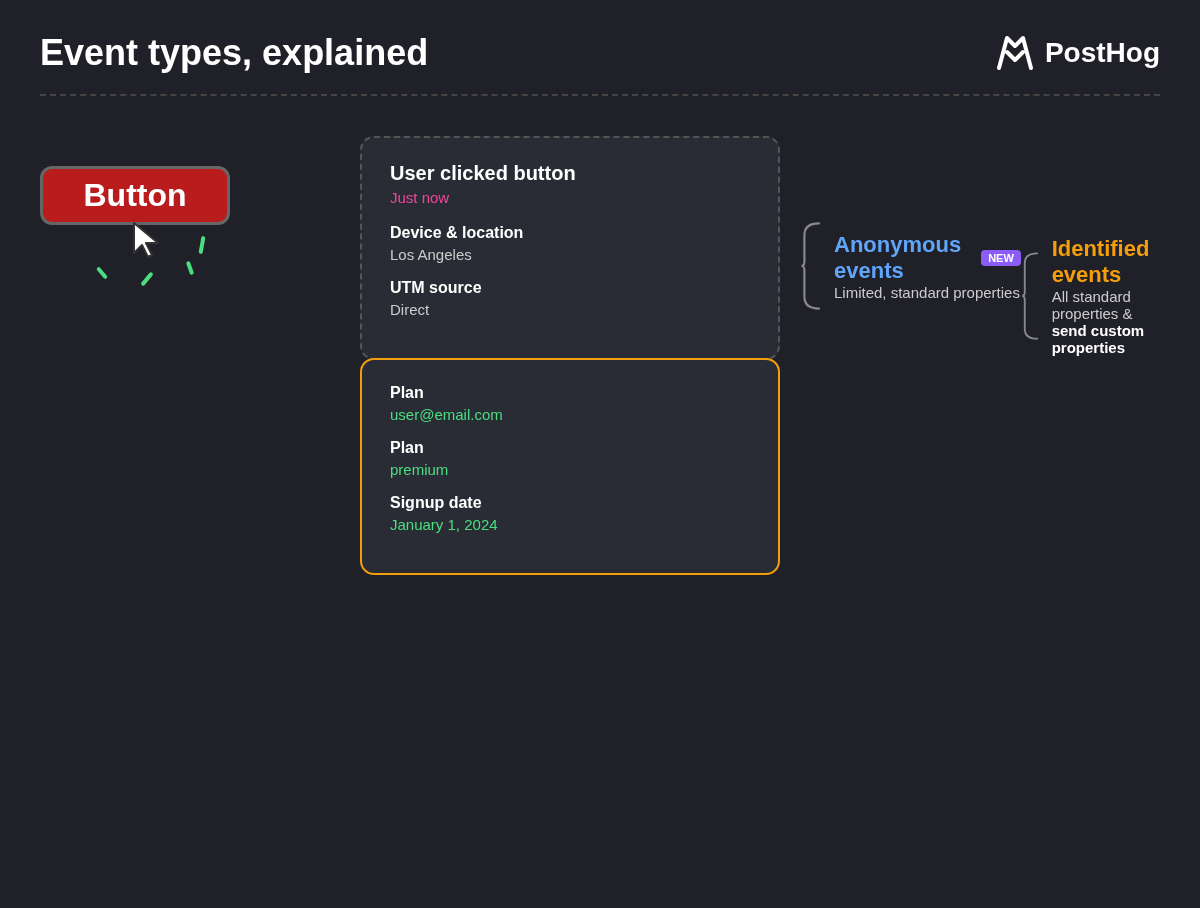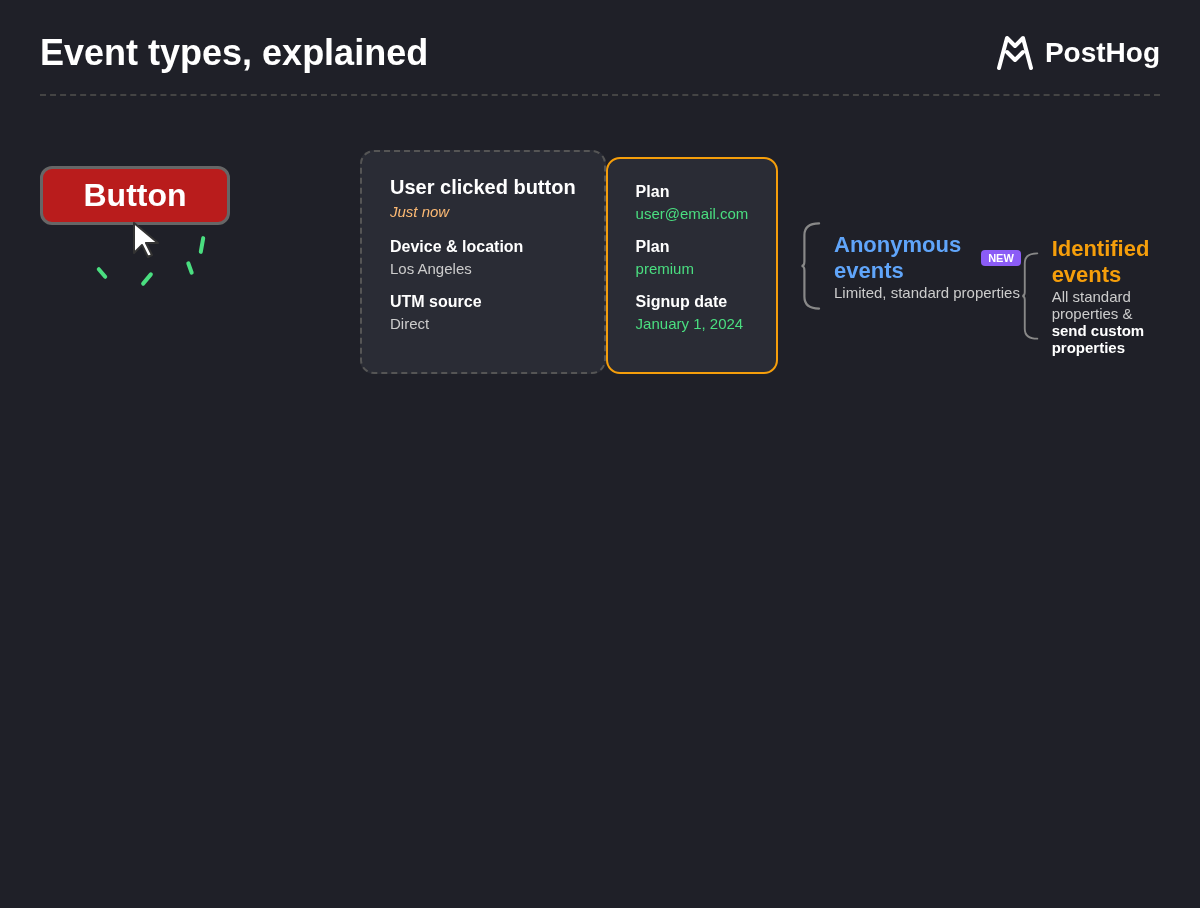--- a/index.html
+++ b/index.html
@@ -111,47 +111,46 @@
     .sparkle-2 { width: 4px; height: 16px; top: 38px; left: 155px; transform: rotate(-30deg); }
     .sparkle-3 { width: 4px; height: 18px; top: 70px; left: 160px; transform: rotate(10deg); }
     .sparkle-4 { width: 4px; height: 14px; top: 95px; left: 148px; transform: rotate(-20deg); }
     .sparkle-5 { width: 4px; height: 16px; top: 105px; left: 105px; transform: rotate(40deg); }
     .sparkle-6 { width: 4px; height: 14px; top: 100px; left: 60px; transform: rotate(-40deg); }
 
     
     .cards-section {
       flex: 1;
       display: flex;
+      flex-direction: column;
       gap: 0;
       position: relative;
       max-width: 420px;
-      align-items: flex-end;
     }
 
     
     .anonymous-card {
       border: 2px dashed #555;
       border-radius: 14px;
       padding: 24px 28px;
       background: #2a2c35;
       margin-bottom: 0;
     }
 
     .card-event-title {
       color: #ffffff;
       font-size: 20px;
       font-weight: 700;
       margin-bottom: 4px;
     }
 
     .card-timestamp {
-      color: #fdba74;
+      color: #ec4899;
       font-size: 15px;
       margin-bottom: 18px;
-      font-style: italic;
     }
 
     .card-field-label {
       color: #ffffff;
       font-size: 16px;
       font-weight: 700;
       margin-bottom: 4px;
     }
 
     .card-field-value {

